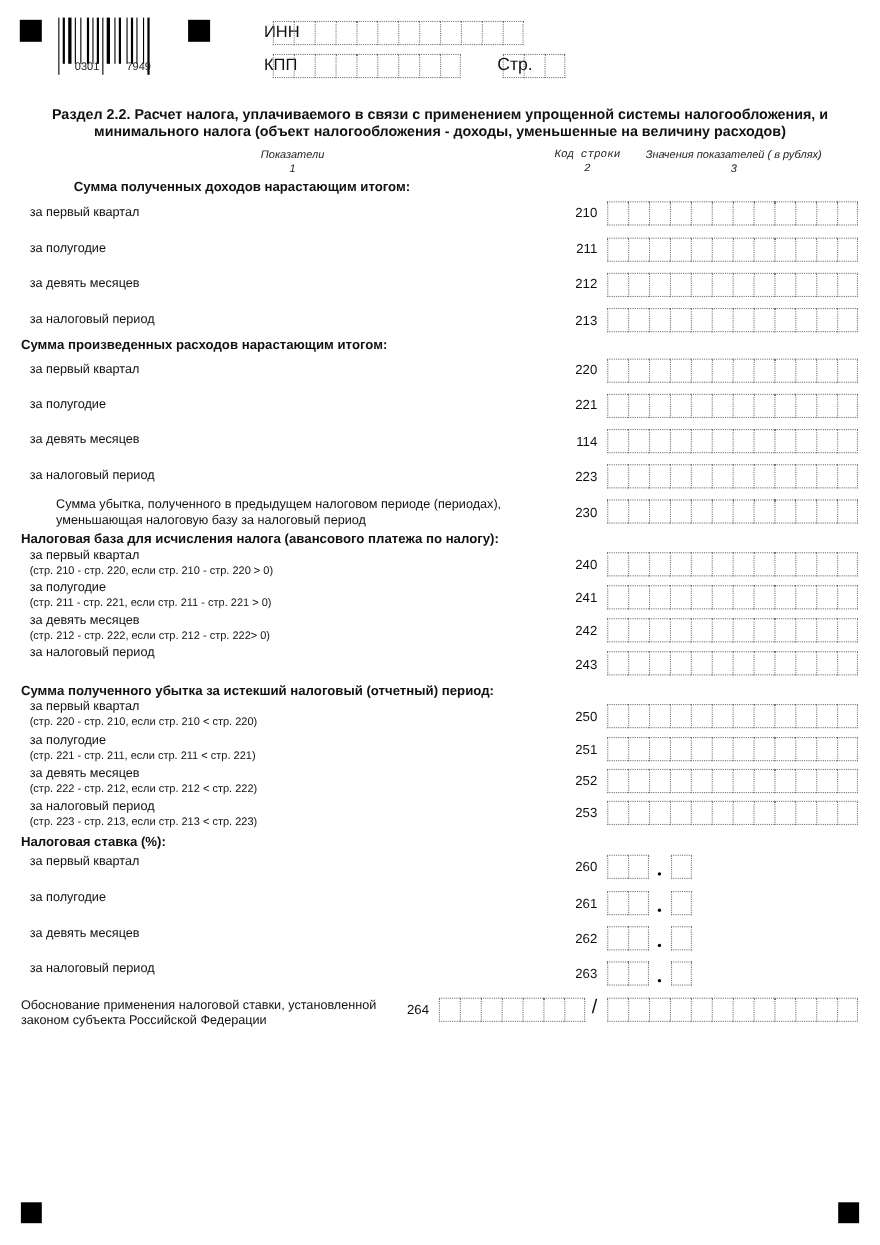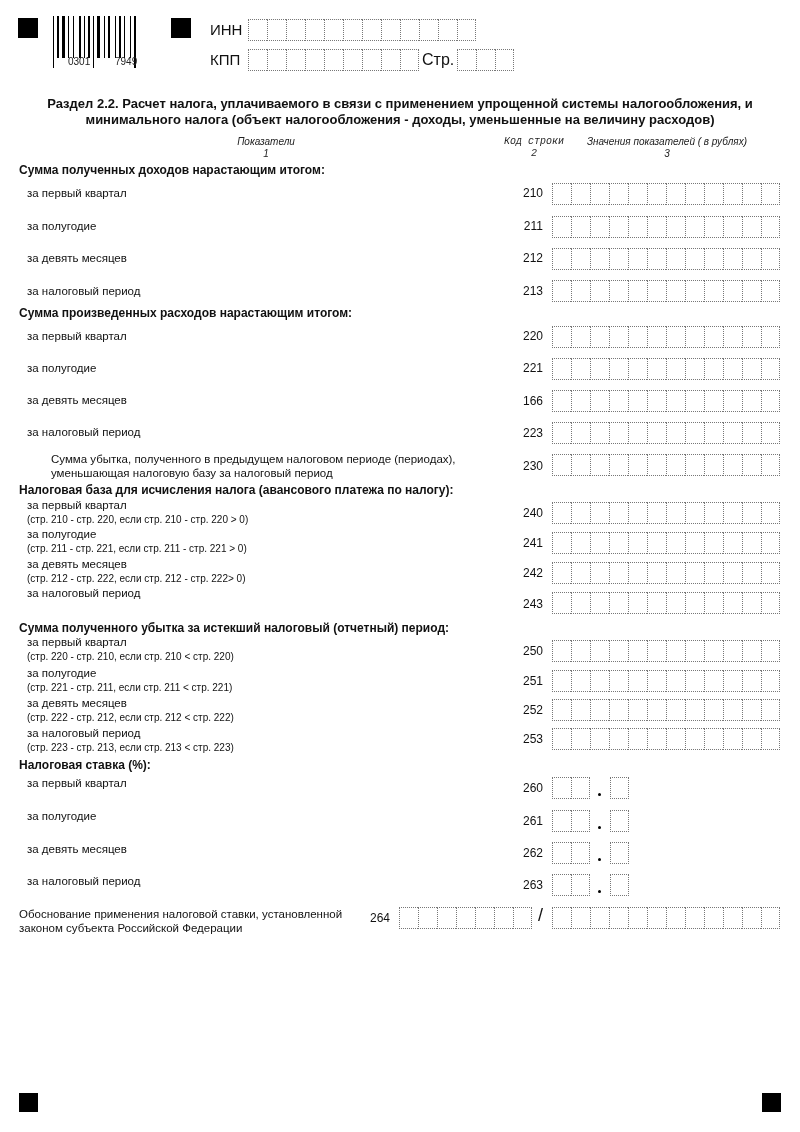--- a/index.html
+++ b/index.html
@@ -6,21 +6,21 @@
   body { width:800px; height:1132px; position:relative; overflow:hidden; font-family:"Liberation Sans", sans-serif; color:#111; }
   .abs { position:absolute; }
   .marker { position:absolute; background:#000; }
   .barcode { position:absolute; left:53px; top:16px; width:104px; height:44px; display:flex; align-items:flex-start; }
   .barcode .bar { background:#000; height:42px; margin-right:1px; }
   .barcode .bar.tall { height:52px; }
   .bc-num { position:absolute; font-size:10px; top:56px; color:#222; }
   .cells { position:absolute; display:flex; height:22px; }
   .cell { width:19px; height:22px; box-sizing:border-box; border-top:1px dotted #777; border-bottom:1px dotted #777; border-left:1px dotted #777; }
   .cells .cell:last-child { border-right:1px dotted #777; }
-  .lbl { position:absolute; font-size:13px; }
+  .lbl { position:absolute; font-size:13px;margin-left:30px; }
   .hdr-title { position:absolute; left:0; width:800px; top:96px; text-align:center; font-weight:bold; font-size:13px; line-height:16px; }
   .colhdr { position:absolute; font-style:italic; font-size:10px; text-align:center; line-height:12px; color:#222; }
   .sec { position:absolute; left:19px; font-weight:bold; font-size:12px; }
   .row-text { position:absolute; left:27px; font-size:11.5px; }
   .sub { font-size:10px; display:block; margin-top:1px; }
   .code { position:absolute; left:500px; width:43px; text-align:right; font-size:12px; }
   .dot { position:absolute; width:3px; height:3px; border-radius:50%; background:#000; }
   .slash { position:absolute; font-size:18px; }
 </style>
 </head>
@@ -115,21 +115,21 @@
 </div>
 <div class="colhdr" style="left:497px;top:136px;width:74px;font-family:Liberation Mono, monospace;">
   <div>Код строки</div>
   <div>2</div>
 </div>
 <div class="colhdr" style="left:572px;top:136px;width:190px;">
   <div>Значения показателей ( в рублях)</div>
   <div>3</div>
 </div>
 
-<div class="sec" style="top:163px;">Сумма полученных доходов нарастающим итогом:</div>
+<div class="sec" style="top:163px;margin-left:48px;">Сумма полученных доходов нарастающим итогом:</div>
 <div class="row-text" style="top:187px;">за первый квартал</div>
 <div class="code" style="top:186px;">210</div>
 <div class="cells val" style="left:552px;top:183px;">
     <div class="cell"></div>
     <div class="cell"></div>
     <div class="cell"></div>
     <div class="cell"></div>
     <div class="cell"></div>
     <div class="cell"></div>
     <div class="cell"></div>
@@ -220,21 +220,21 @@
     <div class="cell"></div>
     <div class="cell"></div>
     <div class="cell"></div>
     <div class="cell"></div>
     <div class="cell"></div>
     <div class="cell"></div>
     <div class="cell"></div>
   </div>
 
 <div class="row-text" style="top:394px;">за девять месяцев</div>
-<div class="code" style="top:394px;">166</div>
+<div class="code" style="top:394px;">114</div>
 <div class="cells val" style="left:552px;top:390px;">
     <div class="cell"></div>
     <div class="cell"></div>
     <div class="cell"></div>
     <div class="cell"></div>
     <div class="cell"></div>
     <div class="cell"></div>
     <div class="cell"></div>
     <div class="cell"></div>
     <div class="cell"></div>

